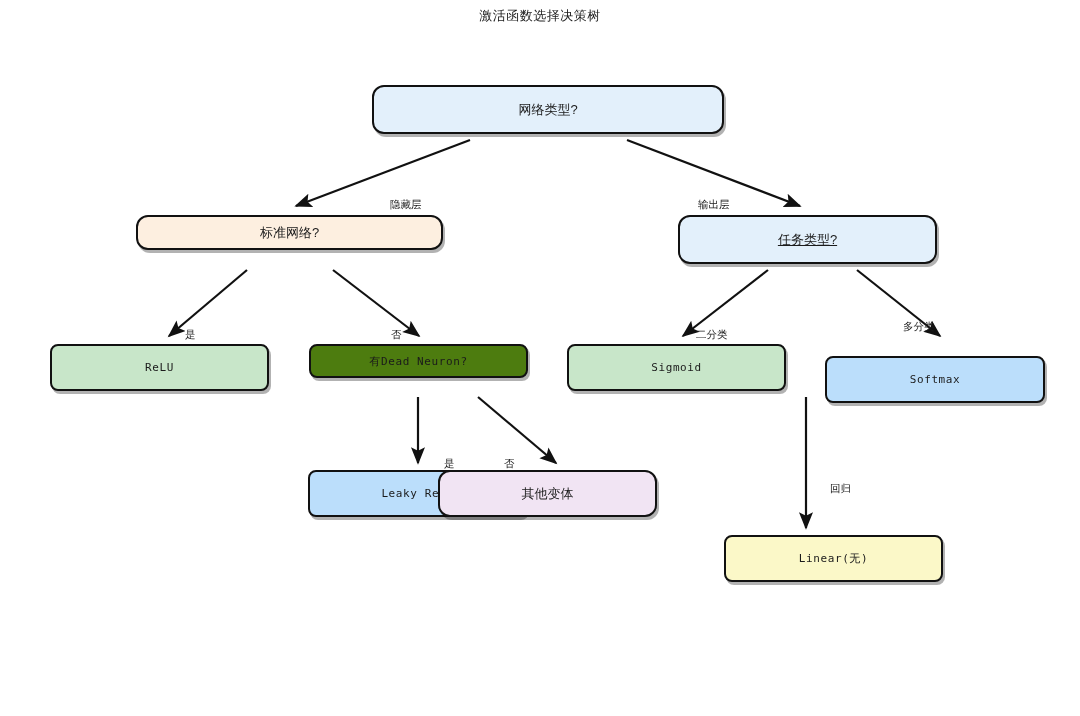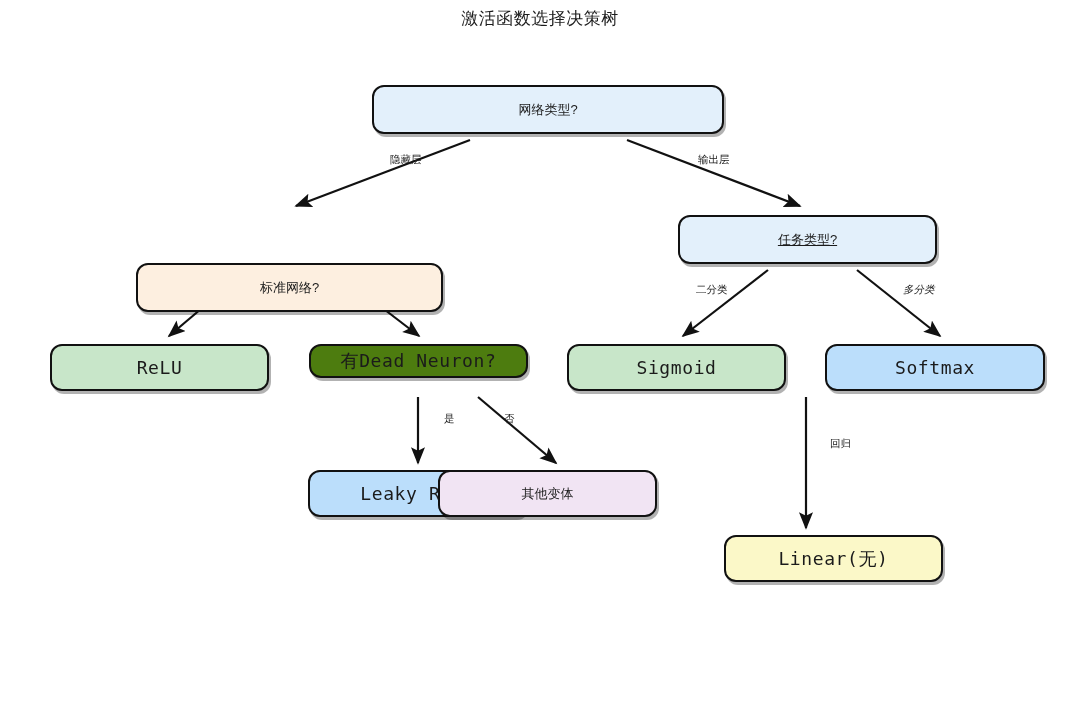--- a/index.html
+++ b/index.html
@@ -14,21 +14,21 @@
     overflow: hidden;
     font-family: "Liberation Sans", "DejaVu Sans", sans-serif;
     color: #1a1a1a;
   }
   #diagram-title {
     position: absolute;
     left: 0;
     top: 7px;
     width: 1080px;
     text-align: center;
-    font-size: 17px;
+    font-size: 13px;
     letter-spacing: 0.5px;
     color: #1c1c1c;
   }
   #edge-layer {
     position: absolute;
     left: 0;
     top: 0;
     width: 1080px;
     height: 716px;
   }
@@ -40,29 +40,31 @@
     display: flex;
     align-items: center;
     justify-content: center;
     text-align: right;
     font-size: 13px;
     color: #1b1b1b;
     box-shadow: 2px 3px 0 rgba(0,0,0,0.30);
   }
   .node.mono {
     font-family: "DejaVu Sans Mono", "Liberation Mono", monospace;
-    font-size: 18px;
+    font-size: 11px;
     letter-spacing: 0.6px;
+    border-radius: 8px;
   }
   .edge-label {
     position: absolute;
     font-size: 10.5px;
     color: #1b1b1b;
     white-space: nowrap;
     background: transparent;
+    margin-top: 45px;
   }
 </style>
 </head>
 <body>
 
 <div id="diagram-title">激活函数选择决策树</div>
 
 <svg id="edge-layer" viewBox="0 0 1080 716">
   <defs>
     <marker id="arrowhead" markerWidth="9" markerHeight="9" refX="7.2" refY="3.2" orient="auto" markerUnits="strokeWidth">
@@ -77,33 +79,33 @@
       <line x1="768" y1="270" x2="683" y2="336" stroke="#111111" stroke-width="2.2" marker-end="url(#arrowhead)"></line>
       <line x1="857" y1="270" x2="940" y2="336" stroke="#111111" stroke-width="2.2" marker-end="url(#arrowhead)"></line>
       <line x1="418" y1="397" x2="418" y2="463" stroke="#111111" stroke-width="2.2" marker-end="url(#arrowhead)"></line>
       <line x1="478" y1="397" x2="556" y2="463" stroke="#111111" stroke-width="2.2" marker-end="url(#arrowhead)"></line>
       <line x1="806" y1="397" x2="806" y2="528" stroke="#111111" stroke-width="2.2" marker-end="url(#arrowhead)"></line>
     </g>
 </svg>
 
 <div id="node-layer">
     <div class="node" style="left: 372px; top: 85px; width: 352px; height: 49px; background: rgb(227, 240, 251); z-index: 10;">网络类型?</div>
-    <div class="node" style="left: 136px; top: 215px; width: 307px; height: 49px; background: rgb(253, 239, 224); z-index: 11; margin-top: 48px;">标准网络?</div>
+    <div class="node" style="left: 136px; top: 215px; width: 307px; height: 35px; background: rgb(253, 239, 224); z-index: 11;">标准网络?</div>
     <div class="node" style="left: 678px; top: 215px; width: 259px; height: 49px; background: rgb(227, 240, 251); z-index: 12; text-decoration: underline;">任务类型?</div>
     <div class="node mono" style="left: 50px; top: 344px; width: 219px; height: 47px; background: rgb(200, 230, 201); z-index: 13;">ReLU</div>
     <div class="node mono" style="left: 309px; top: 344px; width: 219px; height: 34px; background: #4d7c0f; z-index: 14;">有Dead Neuron?</div>
     <div class="node mono" style="left: 567px; top: 344px; width: 219px; height: 47px; background: rgb(200, 230, 201); z-index: 15;">Sigmoid</div>
-    <div class="node mono" style="left: 825px; top: 344px; width: 220px; height: 47px; background: rgb(187, 222, 251); z-index: 16;">Softmax</div>
+    <div class="node mono" style="left: 825px; top: 356px; width: 220px; height: 47px; background: rgb(187, 222, 251); z-index: 16;">Softmax</div>
     <div class="node mono" style="left: 308px; top: 470px; width: 219px; height: 47px; background: rgb(187, 222, 251); z-index: 17;">Leaky ReLU</div>
     <div class="node" style="left: 438px; top: 470px; width: 219px; height: 47px; background: rgb(241, 228, 243); z-index: 18;">其他变体</div>
     <div class="node mono" style="left: 724px; top: 535px; width: 219px; height: 47px; background: rgb(251, 248, 200); z-index: 19;">Linear(无)</div>
   </div>
 <div id="edge-label-layer">
     <div class="edge-label" style="left: 390px; top: 153px;">隐藏层</div>
     <div class="edge-label" style="left: 698px; top: 153px;">输出层</div>
     <div class="edge-label" style="left: 185px; top: 283px;">是</div>
     <div class="edge-label" style="left: 391px; top: 283px;">否</div>
     <div class="edge-label" style="left: 696px; top: 283px;">二分类</div>
-    <div class="edge-label" style="left: 903px; top: 283px; font-style: italic;">多分类</div>
+    <div class="edge-label" style="left: 903px; top: 275px;">多分类</div>
     <div class="edge-label" style="left: 444px; top: 412px;">是</div>
     <div class="edge-label" style="left: 504px; top: 412px;">否</div>
     <div class="edge-label" style="left: 830px; top: 437px; text-align: right;">回归</div>
   </div>
 
 </body></html>

